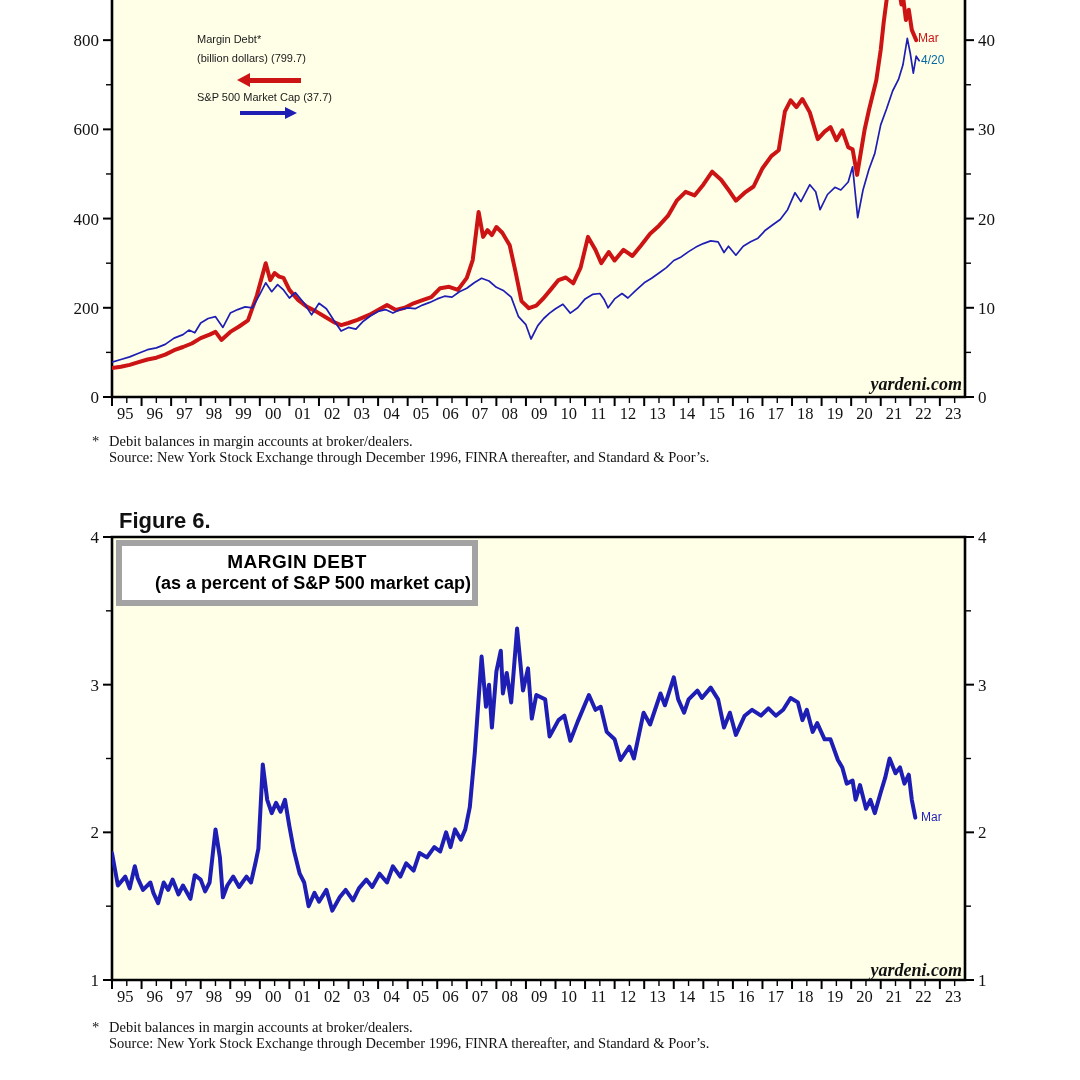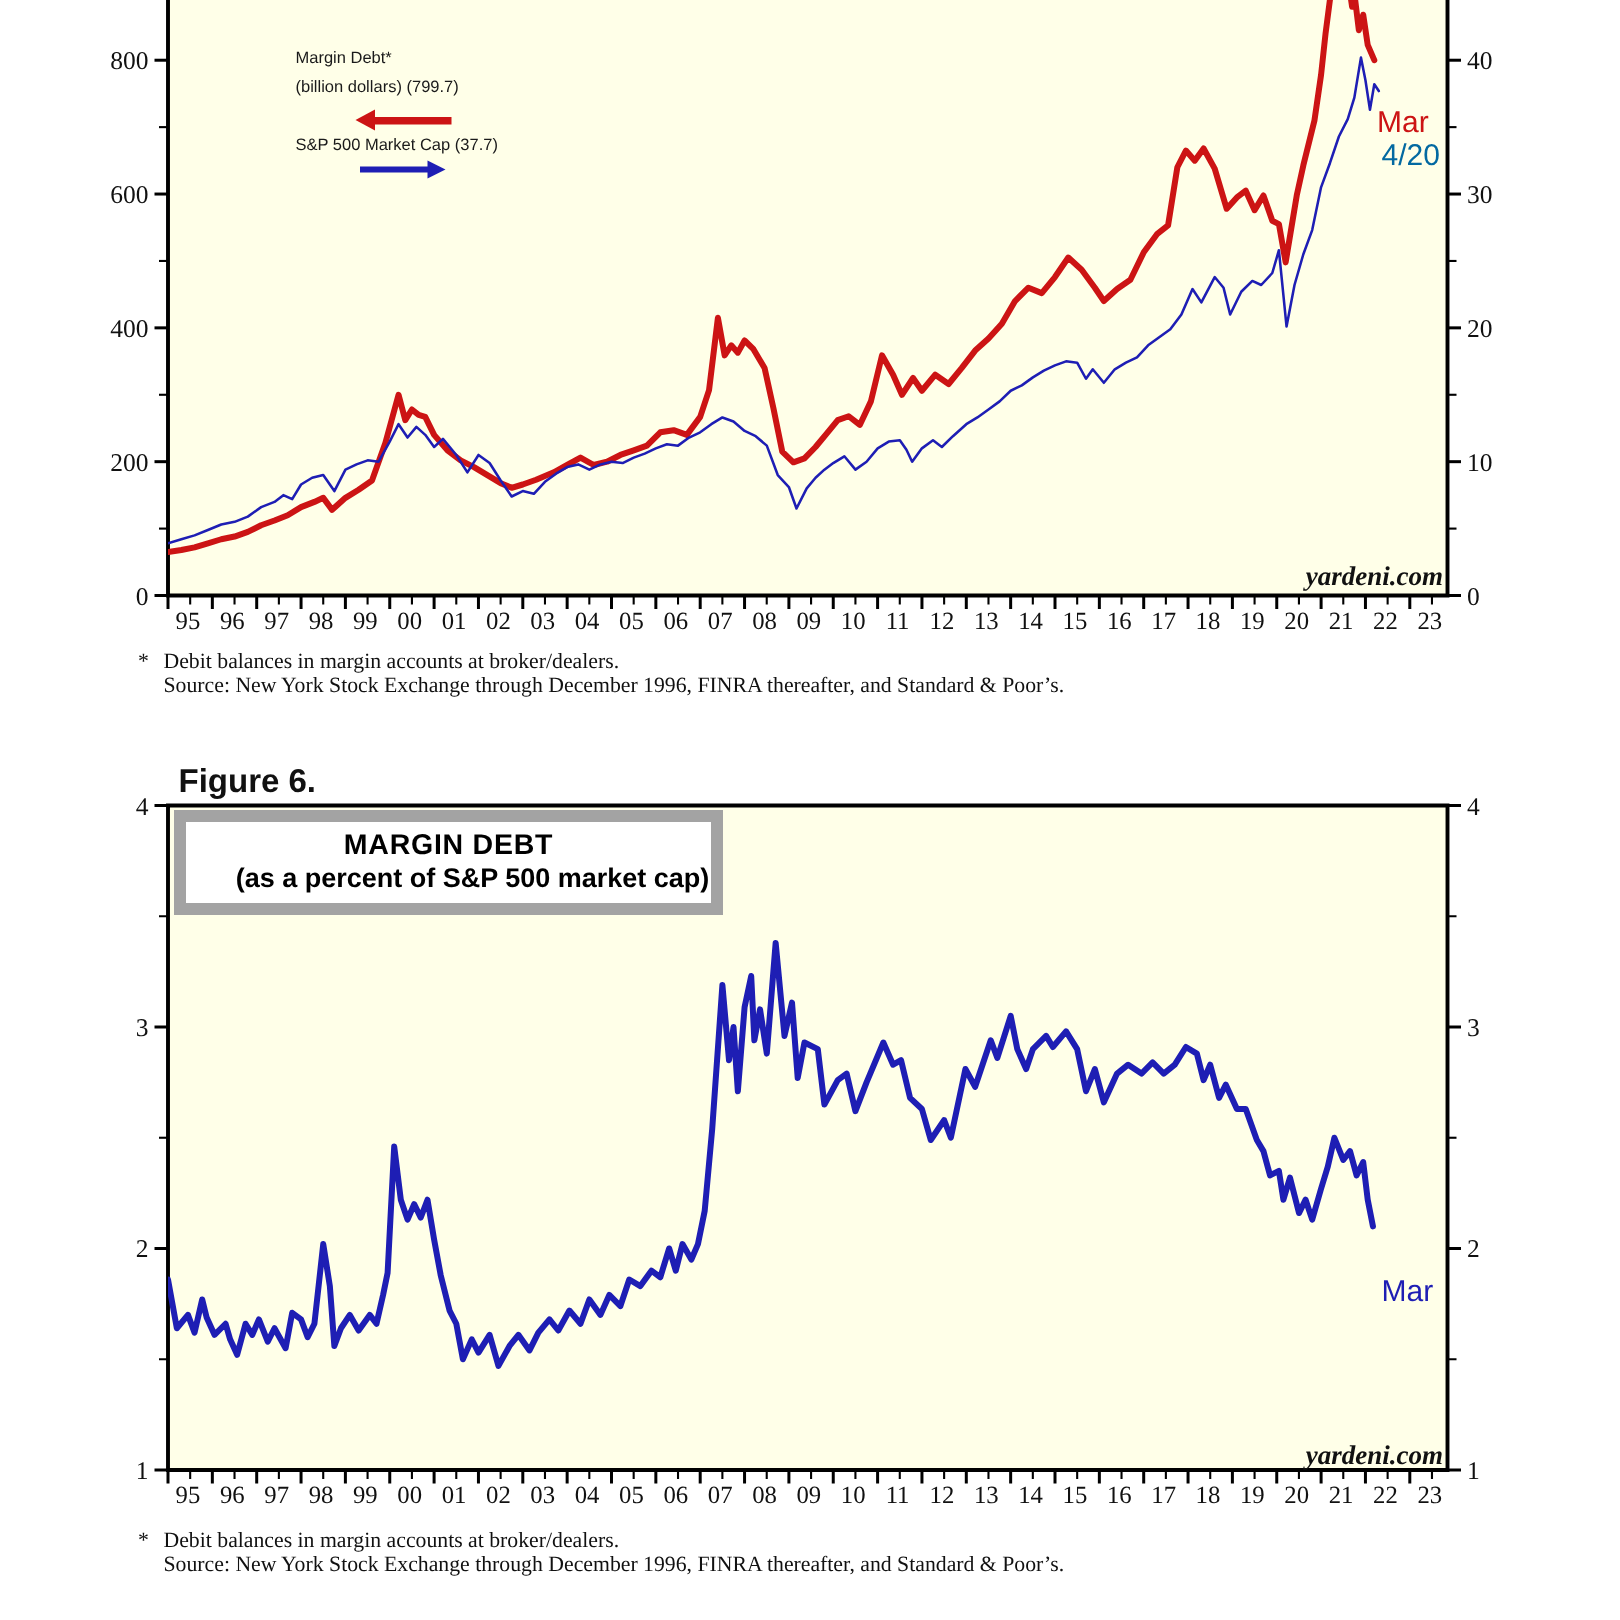--- a/index.html
+++ b/index.html
@@ -3,29 +3,29 @@
 <meta charset="utf-8">
 <style>
   html,body{margin:0;padding:0;background:#fff;}
   .page{position:relative;width:1080px;height:1080px;background:#ffffff;overflow:hidden;
         font-family:"Liberation Sans","DejaVu Sans",sans-serif;}
   svg{position:absolute;left:0;}
   .tick-label{font-family:"Liberation Serif","DejaVu Serif",serif;font-size:17px;fill:#111;}
   .year-label{font-family:"Liberation Serif","DejaVu Serif",serif;font-size:16.5px;fill:#111;}
   .abs{position:absolute;}
   .legend-text{font-size:11px;line-height:18.5px;color:#1a1a1a;}
-  .end-label{font-size:20px;font-weight:400;margin-top:40px;}
+  .end-label{font-size:12px;font-weight:400;}
   .watermark{font-family:"Liberation Serif","DejaVu Serif",serif;font-style:italic;font-weight:bold;
              font-size:18px;color:#111;}
   .footnote{position:absolute;left:92px;display:flex;gap:7px;
             font-family:"Liberation Serif","DejaVu Serif",serif;font-size:14.5px;line-height:15.5px;color:#111;}
   .footnote .star{width:10px;}
   .figure-heading{font-size:22px;font-weight:bold;color:#111;}
   .title-box{position:absolute;left:116px;top:540px;width:350px;height:54px;background:#ffffff;
-             border:8px solid #a3a3a3;text-align:center;z-index:3;}
+             border:6px solid #a3a3a3;text-align:center;z-index:3;}
   .title-box .l1{font-size:19px;font-weight:bold;letter-spacing:.5px;margin-top:5px;color:#000;}
   .title-box .l2{font-size:18px;font-weight:bold;color:#000;margin-left:32px;}
   .arrow{position:absolute;}
   .arrow .bar{position:absolute;}
   .arrow .head{position:absolute;width:0;height:0;}
   .head-left{left:0;top:0;border-top:7px solid transparent;border-bottom:7px solid transparent;border-right:13px solid #000;}
   .head-right{right:0;top:0;border-top:6px solid transparent;border-bottom:6px solid transparent;border-left:12px solid #000;}
 </style>
 </head>
 <body>

